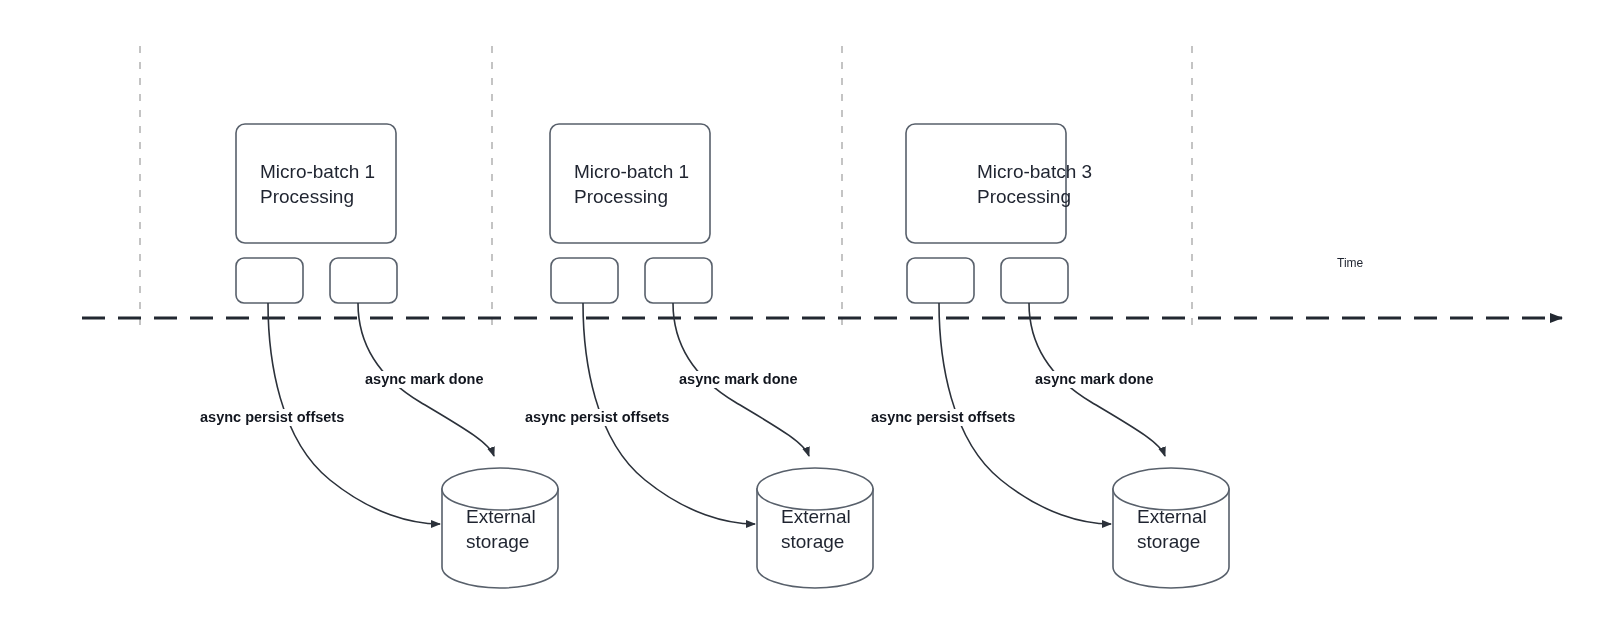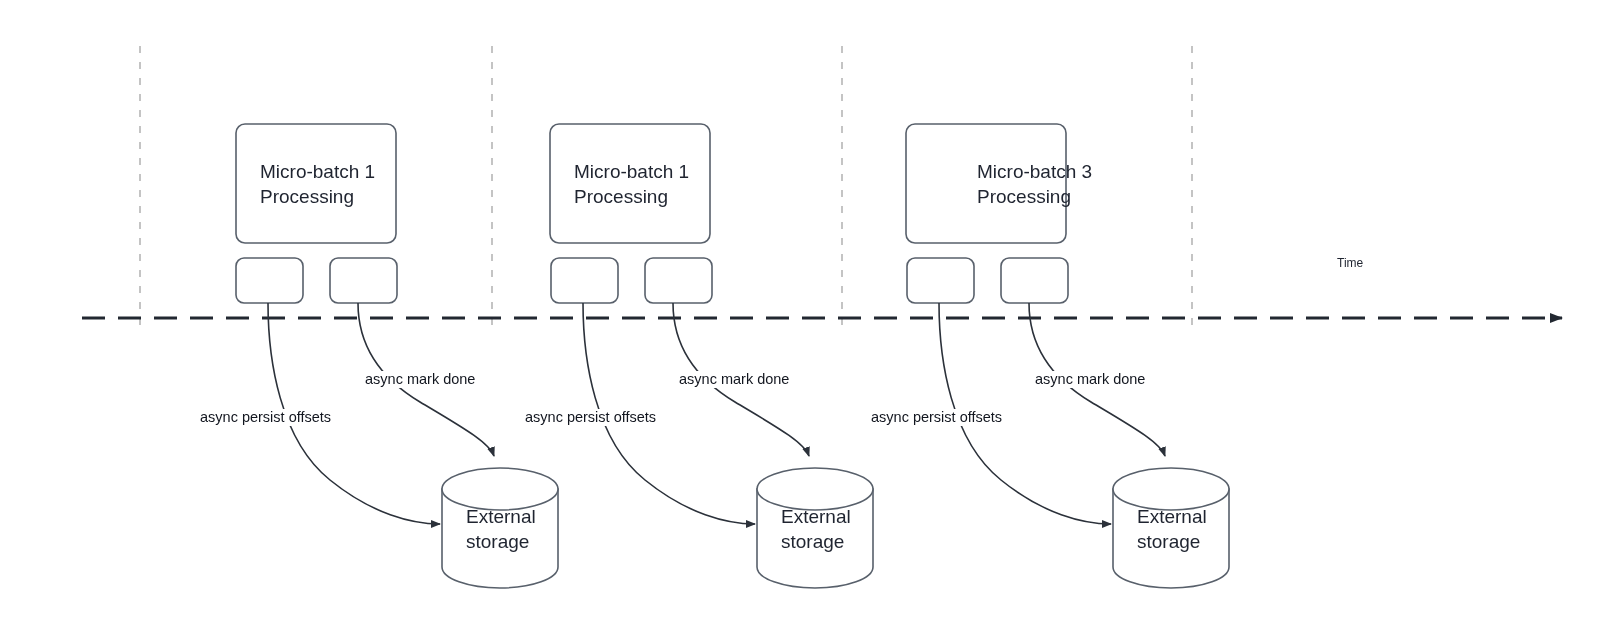--- a/index.html
+++ b/index.html
@@ -37,21 +37,21 @@
     font-size: 19px;
     line-height: 25px;
     pointer-events: none;
     white-space: nowrap;
     margin-left: 24px;
   }
   .edge-label {
     position: absolute;
     color: #12161f;
     font-size: 14.5px;
-    font-weight: normal;
+    font-weight: bold;
     white-space: nowrap;
     background: #ffffff;
     line-height: 17px;
     padding: 0 1px;
   }
   .axis-label {
     position: absolute;
     color: #1f2430;
     font-size: 12px;
     white-space: nowrap;

